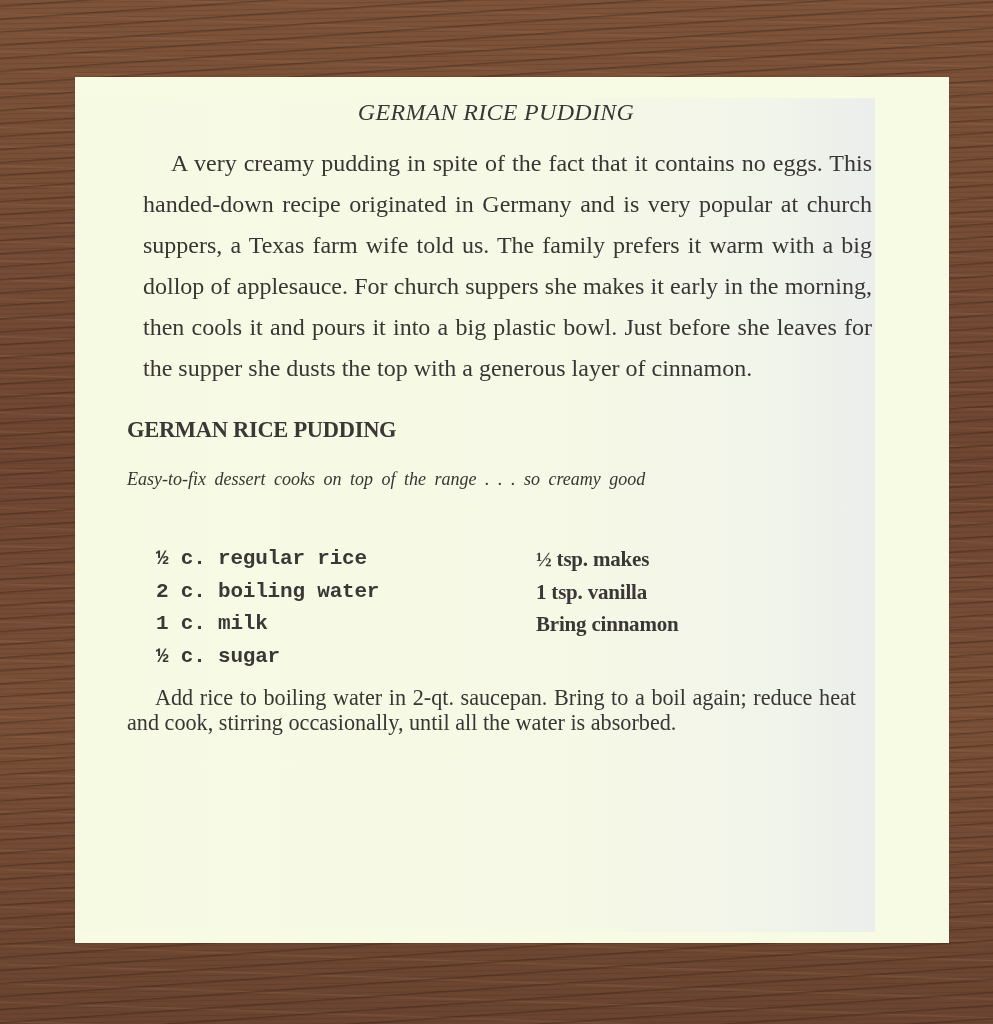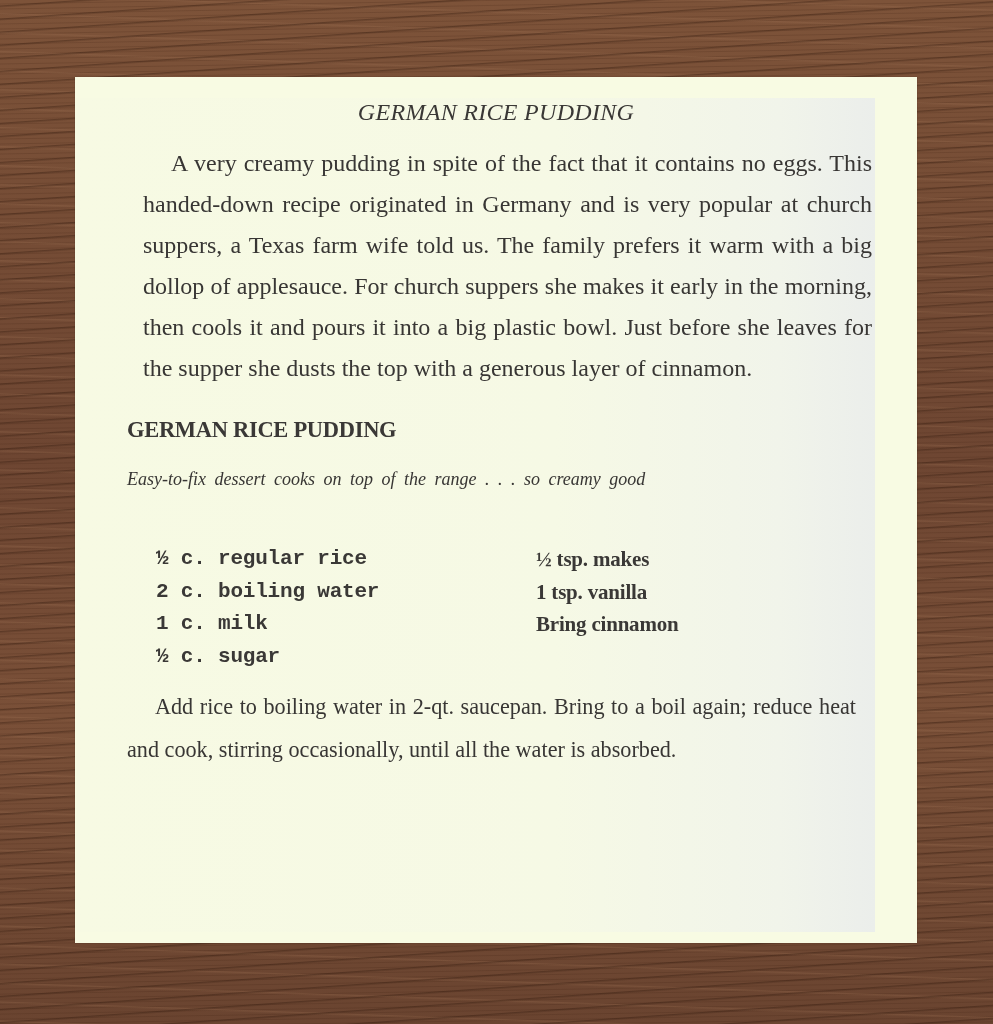--- a/index.html
+++ b/index.html
@@ -10,20 +10,21 @@
       repeating-linear-gradient(176deg, rgba(40,20,10,0.0) 0px, rgba(40,20,10,0.0) 5px, rgba(45,22,10,0.35) 6px, rgba(40,20,10,0.0) 8px, rgba(40,20,10,0.0) 13px),
       repeating-linear-gradient(182deg, rgba(160,110,80,0.0) 0px, rgba(160,110,80,0.0) 9px, rgba(160,115,85,0.25) 10px, rgba(160,110,80,0.0) 12px, rgba(160,110,80,0.0) 19px),
       repeating-linear-gradient(179deg, rgba(60,30,15,0.0) 0px, rgba(60,30,15,0.0) 3px, rgba(60,30,15,0.18) 4px, rgba(60,30,15,0.0) 5px),
       linear-gradient(180deg, #7d5339 0%, #6e4632 45%, #7a5038 70%, #6a4430 100%);
     font-family: "Liberation Serif", "DejaVu Serif", serif;
   }
   .card {
     position: absolute; left: 75px; top: 77px; width: 842px; height: 866px;
     background: #f8fbe3;
     box-shadow: 0 0 1px rgba(0,0,0,0.3);
+    padding-left: 32px;
   }
   .page {
     position: absolute; left: 0; top: 21px; width: 800px; height: 834px;
     background: linear-gradient(90deg, #f7fae3 0%, #f6f9e5 60%, #f1f4ea 88%, #ebeeeb 100%);
   }
   .text { position: absolute; color: #383634; }
   .title {
     left: 0; width: 842px; top: 22px; text-align: center;
     font-style: italic; font-size: 24px; letter-spacing: 0.3px; color: #3a3836;
   }
@@ -36,21 +37,21 @@
   }
   .subtitle {
     left: 52px; width: 729px; top: 388px; font-style: italic; font-size: 18px; line-height: 29px;
     text-align: justify; text-align-last: left; word-spacing: 4px;
   }
   .ing-col { position: absolute; top: 466px; font-weight: bold; font-size: 21px; line-height: 32.5px; color: #3a3836; letter-spacing: -0.2px; }
   .ing-left { left: 81px; font-family: Liberation Mono, monospace; }
   .ing-right { left: 461px; }
   .ing-item { display: block; white-space: nowrap; }
   .steps {
-    left: 52px; width: 729px; top: 608px; font-size: 22.2px; line-height: 43px; text-align: justify;
+    left: 52px; width: 729px; top: 608px; font-size: 22.2px; line-height: 25px; text-align: justify;
   }
   .steps p { margin: 0; text-indent: 28px; }
 </style>
 </head>
 <body>
 
 <div class="card">
   <div class="page"></div>
 
   <div class="text title">GERMAN RICE PUDDING</div>

